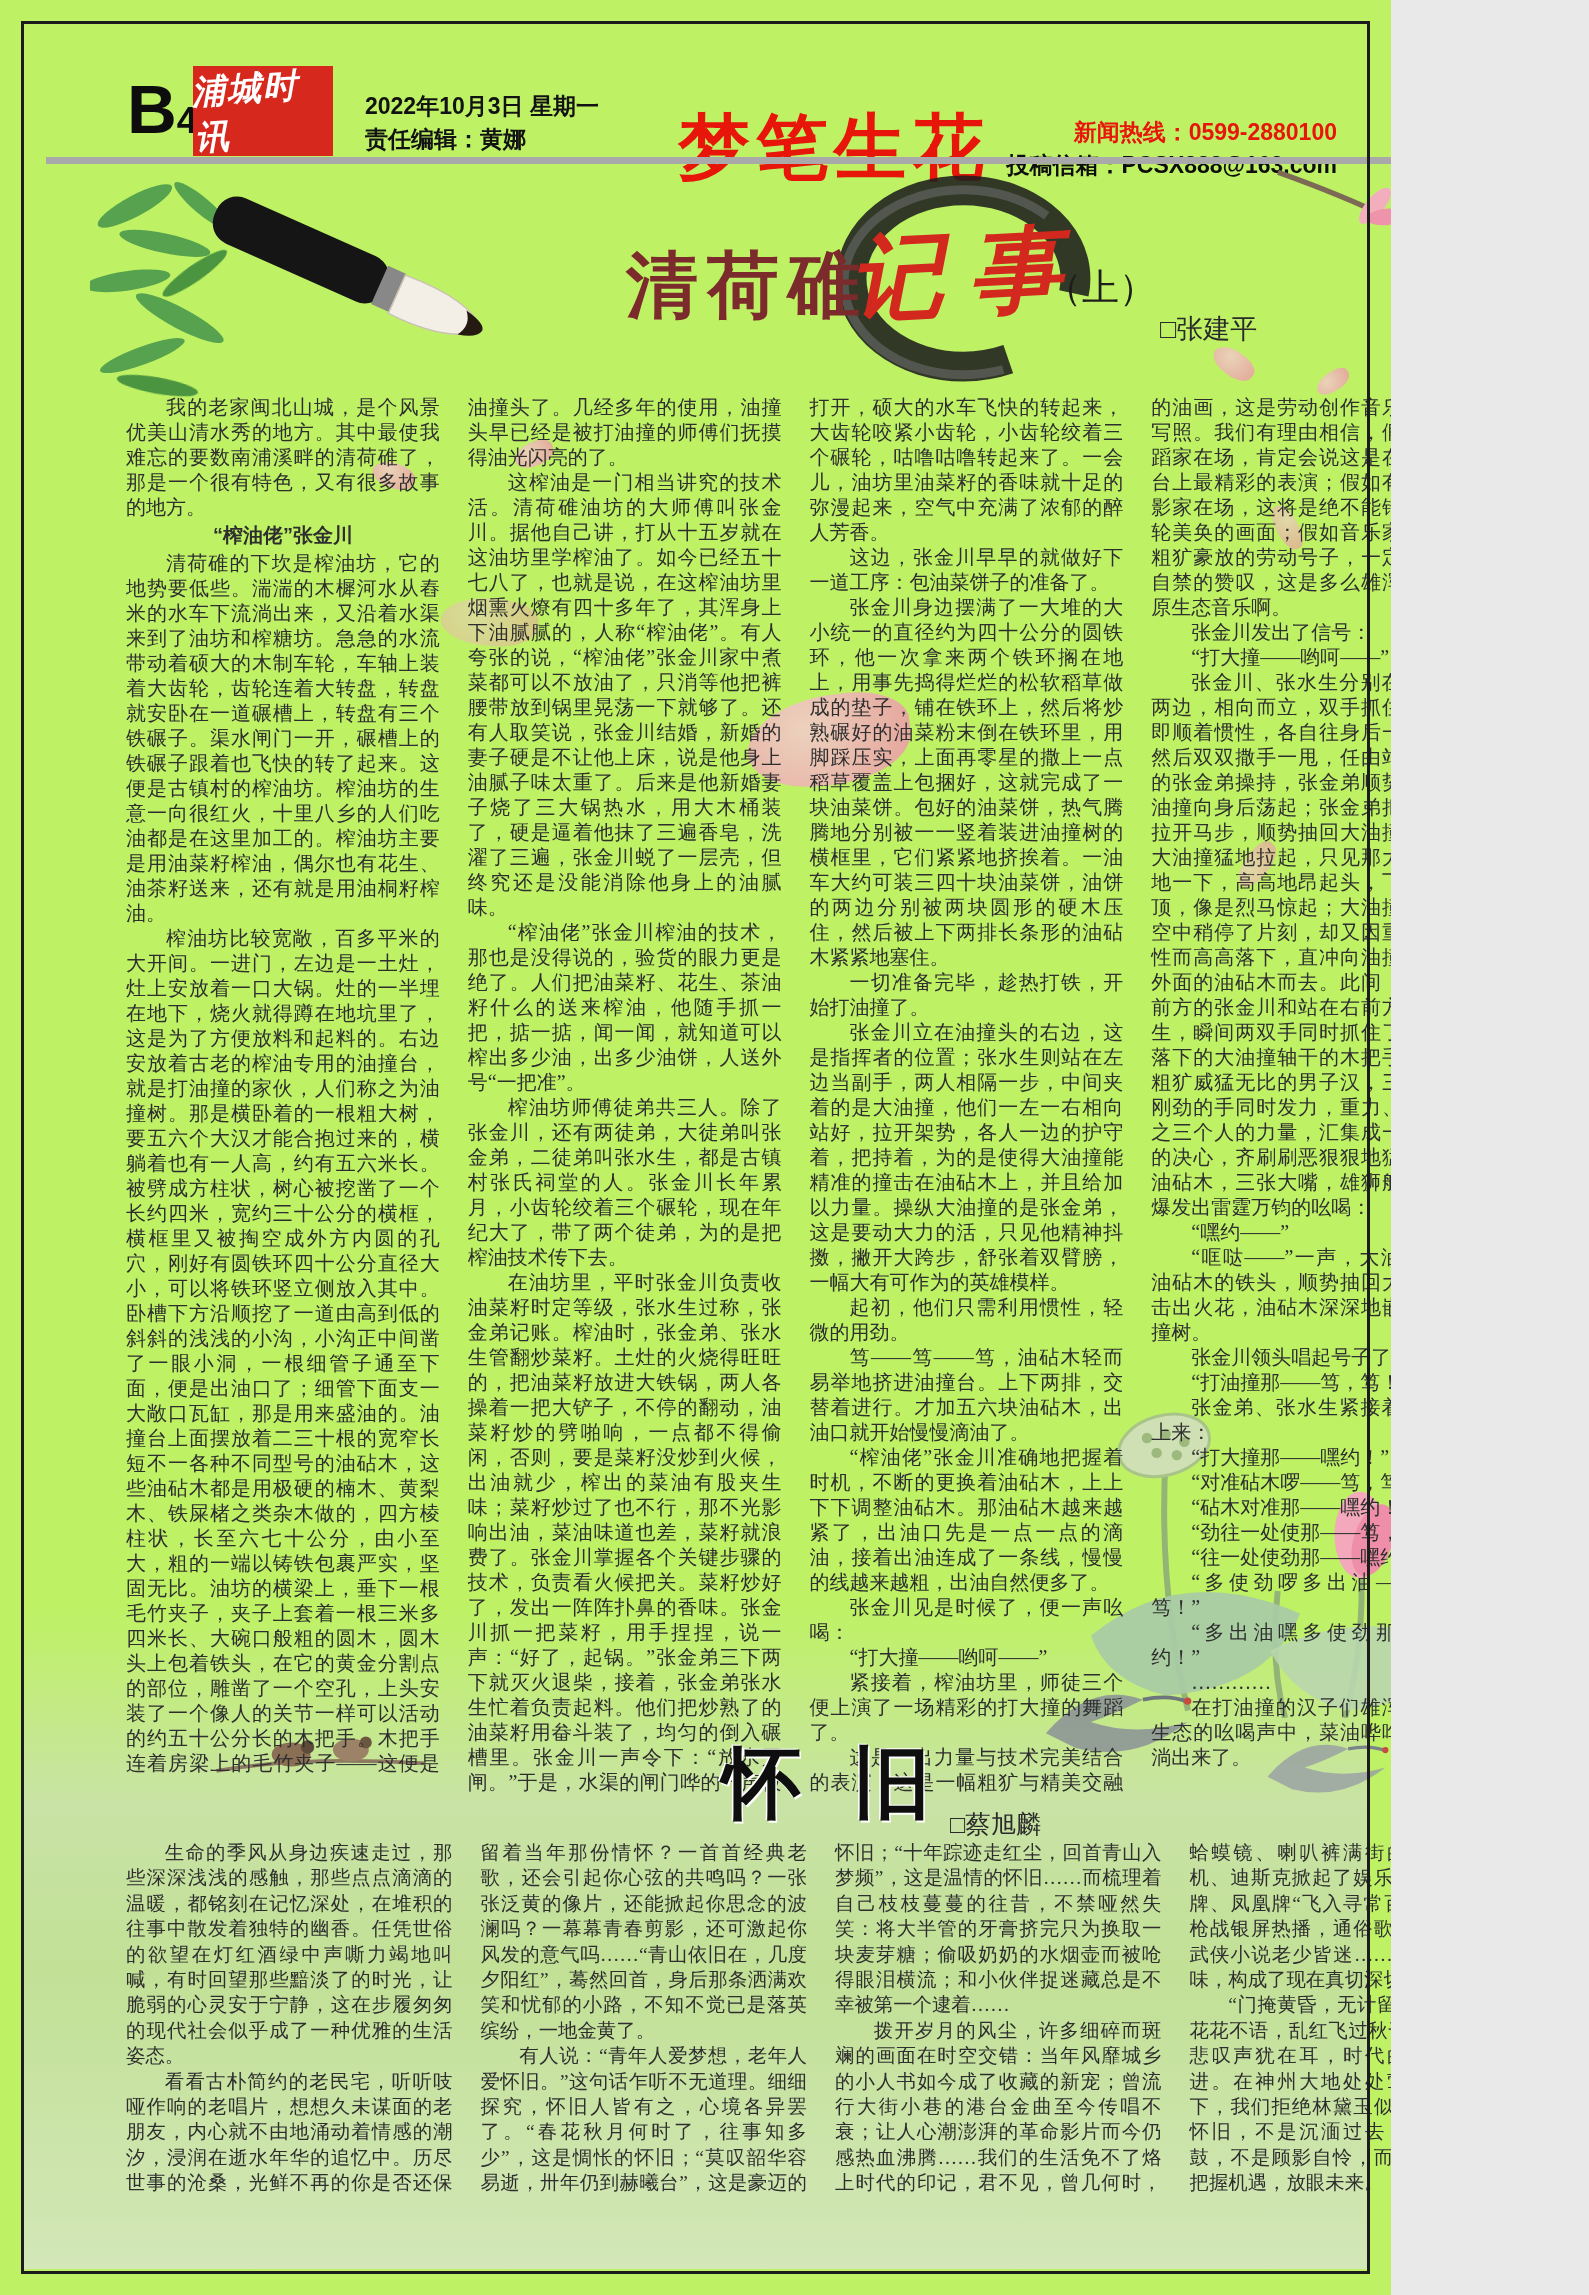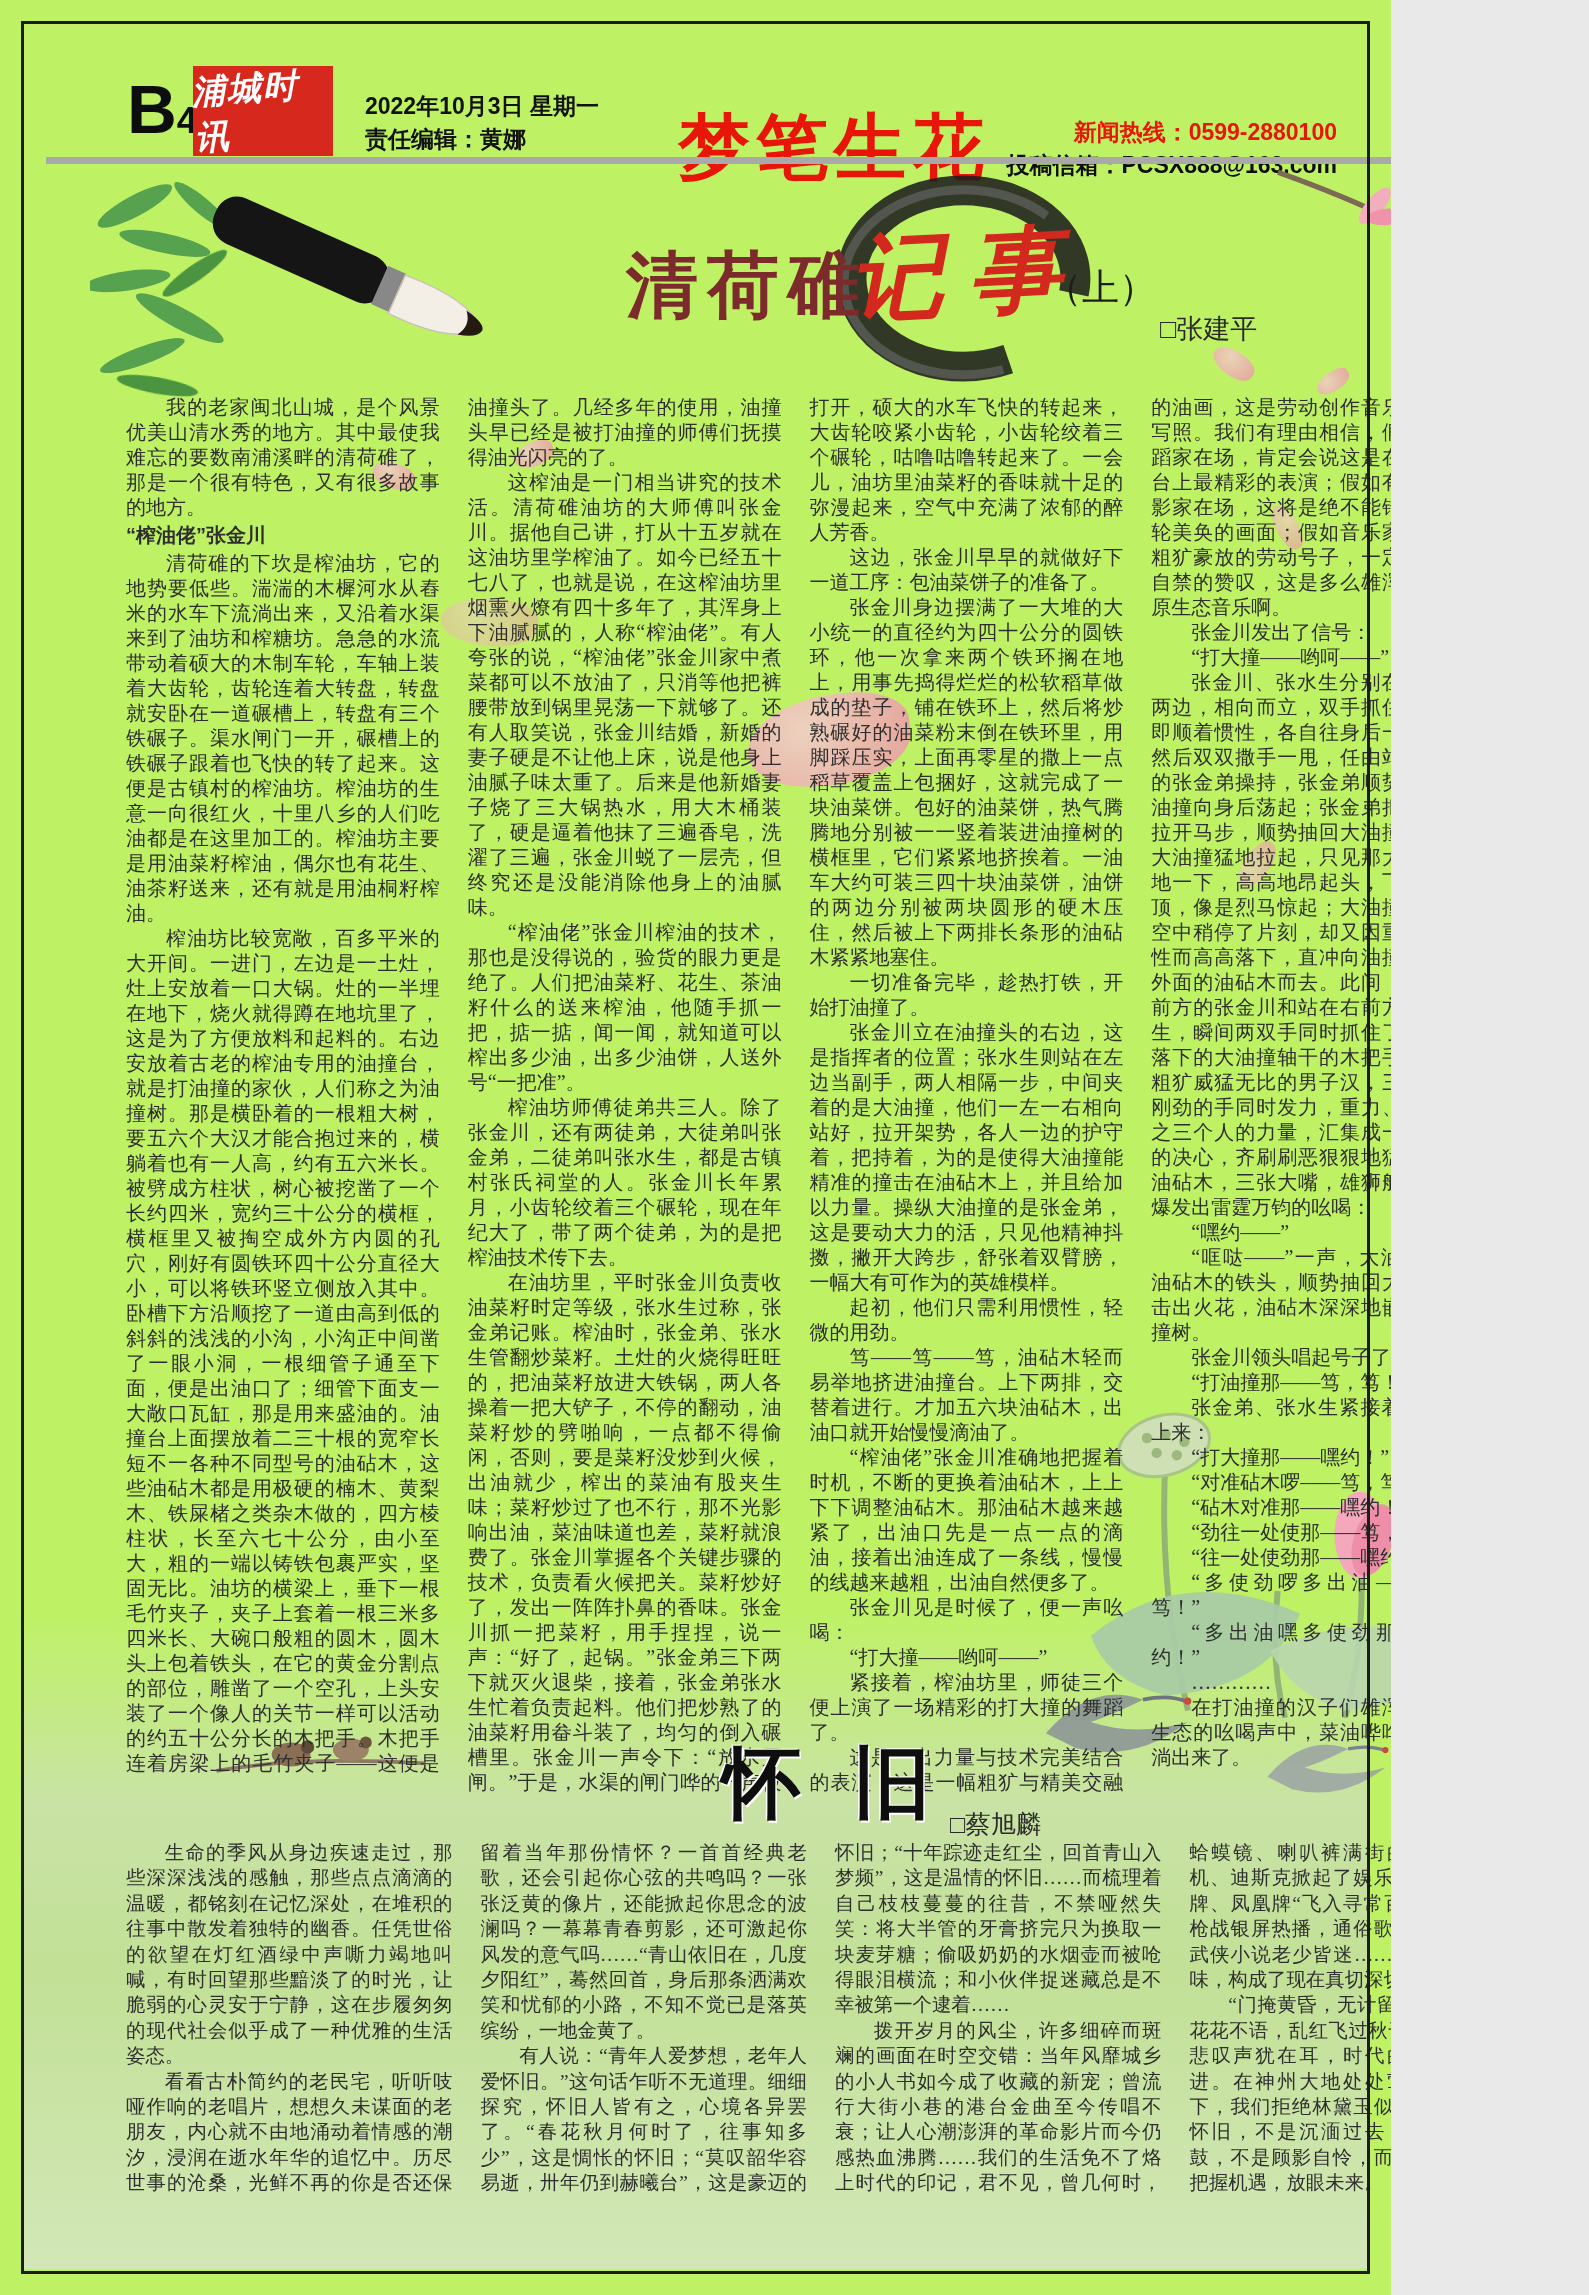--- a/index.html
+++ b/index.html
@@ -27,21 +27,21 @@
   .t-main{position:absolute;left:626px;top:238px;font-size:72px;font-weight:700;color:#7b2b2b;
         letter-spacing:9px;z-index:6;}
   .t-script{position:absolute;left:850px;top:211px;font-size:93px;font-weight:900;font-style:italic;
         color:#d2281e;letter-spacing:25.4px;transform:rotate(-3deg);z-index:6;}
   .t-part{position:absolute;left:1045px;top:263px;font-size:37px;color:#1d1d1d;z-index:6;}
   .t-author{position:absolute;left:1160px;top:311px;font-size:27px;color:#2a2a2a;z-index:6;}
   .enso{position:absolute;left:803px;top:170px;z-index:4;}
   
   .article-body{position:absolute;text-align:justify;color:#2e2e2e;z-index:5;}
   .article-body p{margin:0;text-indent:2em;}
-  .article-body p.subhead{text-align:left;text-indent:0;font-weight:700;margin:3px 0;
+  .article-body p.subhead{text-align:center;text-indent:0;font-weight:700;margin:3px 0;
         font-family:"Liberation Sans",sans-serif;}
   #main-body{left:126px;top:372px;width:1339px;column-count:4;column-gap:28px;
         font-size:20px;line-height:25px;margin-top:23px;}
   #second-body{left:126px;top:1840px;width:1390px;column-count:4;column-gap:28px;
         font-size:19.4px;line-height:25.4px;}
   .t2-title{position:absolute;left:723px;top:1732px;font-size:78px;font-weight:900;color:#0e0e0e;
         letter-spacing:52px;z-index:6;text-shadow:1.5px 1.5px 0 #fff,-1.5px -1.5px 0 #fff;}
   .t2-author{position:absolute;left:950px;top:1808px;font-size:25.4px;color:#2a2a2a;z-index:6;}
   
   .art{position:absolute;pointer-events:none;}

